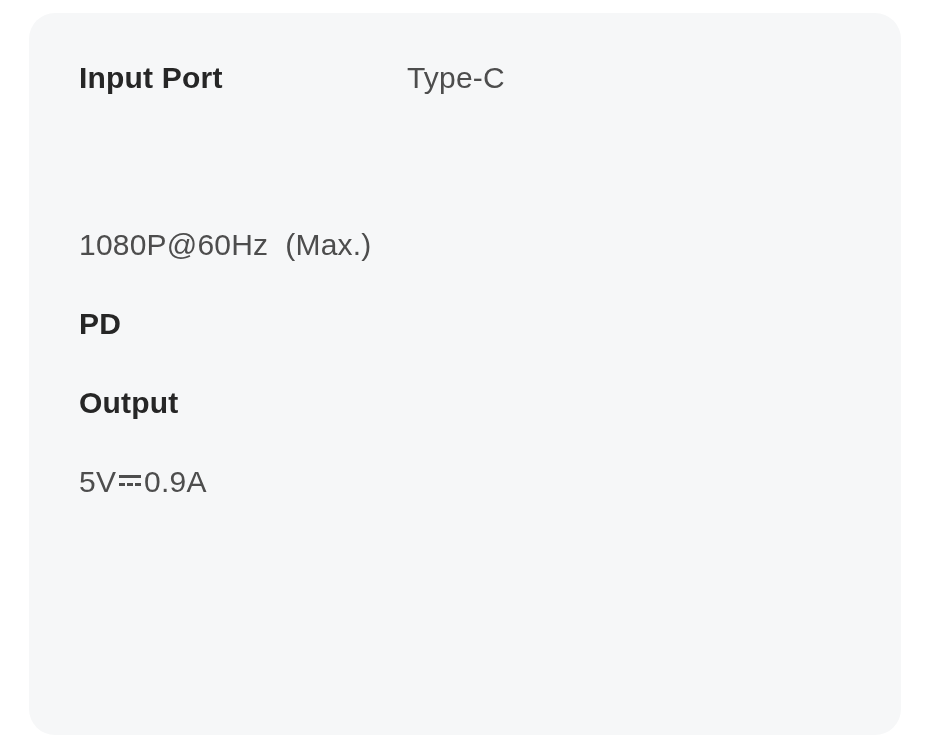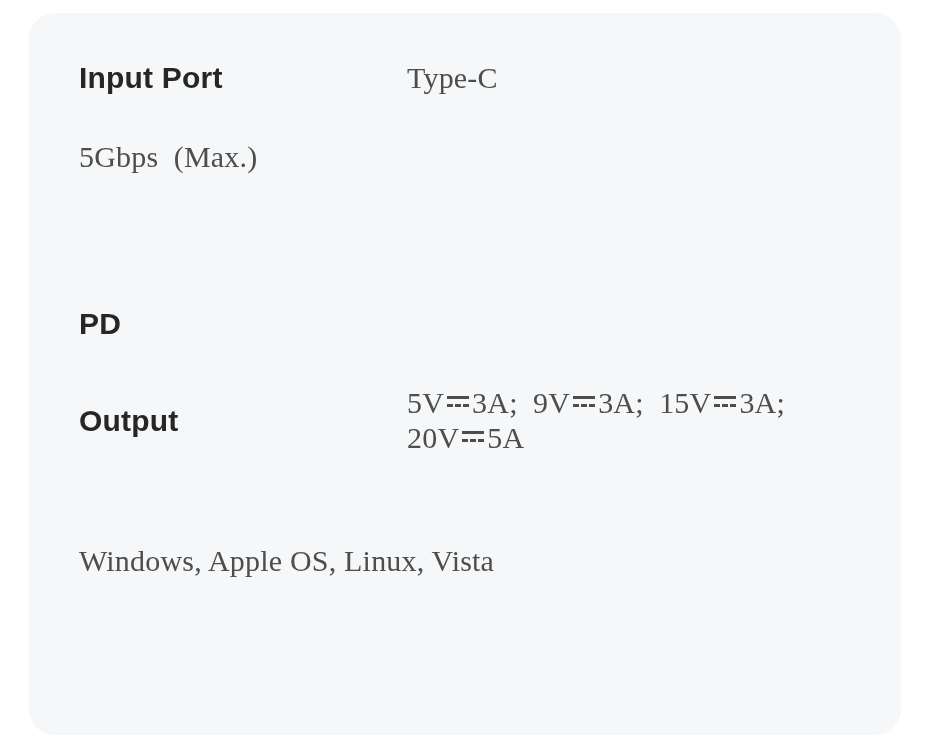--- a/index.html
+++ b/index.html
@@ -40,21 +40,20 @@
     letter-spacing: 0.2px;
   }
   .value {
     flex: 1 1 auto;
     font-size: 30px;
     line-height: 35px;
     font-weight: 400;
     color: var(--value-color, #4d4d4d);
     white-space: pre-wrap;
     letter-spacing: 0.2px;
-    font-family: Liberation Serif, serif;
   }
   
   .dc {
     display: inline-block;
     position: relative;
     width: 24px;
     height: 20px;
     vertical-align: 1px;
     margin: 0 2px;
   }
@@ -79,26 +78,24 @@
 </style>
 </head>
 <body>
 
 <div class="spec-card">
 
   <div id="rows" style="display:contents"><div class="row">
         <div class="label">Input Port</div>
         <div class="value">Type-C</div>
       </div><div class="row">
-        <div class="value">5Gbps  (Max.)</div>
       </div><div class="row">
       </div><div class="row">
+        <div class="value">1080P@60Hz  (Max.)</div>
       </div><div class="row">
         <div class="label">PD</div>
       </div><div class="row">
         <div class="label">Output</div>
-        <div class="value">5V<span class="dc"></span>3A;  9V<span class="dc"></span>3A;  15V<span class="dc"></span>3A;
-20V<span class="dc"></span>5A</div>
       </div><div class="row">
+        <div class="value">5V<span class="dc"></span>0.9A</div>
       </div><div class="row">
-        <div class="value">Windows, Apple OS, Linux, Vista</div>
       </div></div>
 </div>
 
 </body></html>

